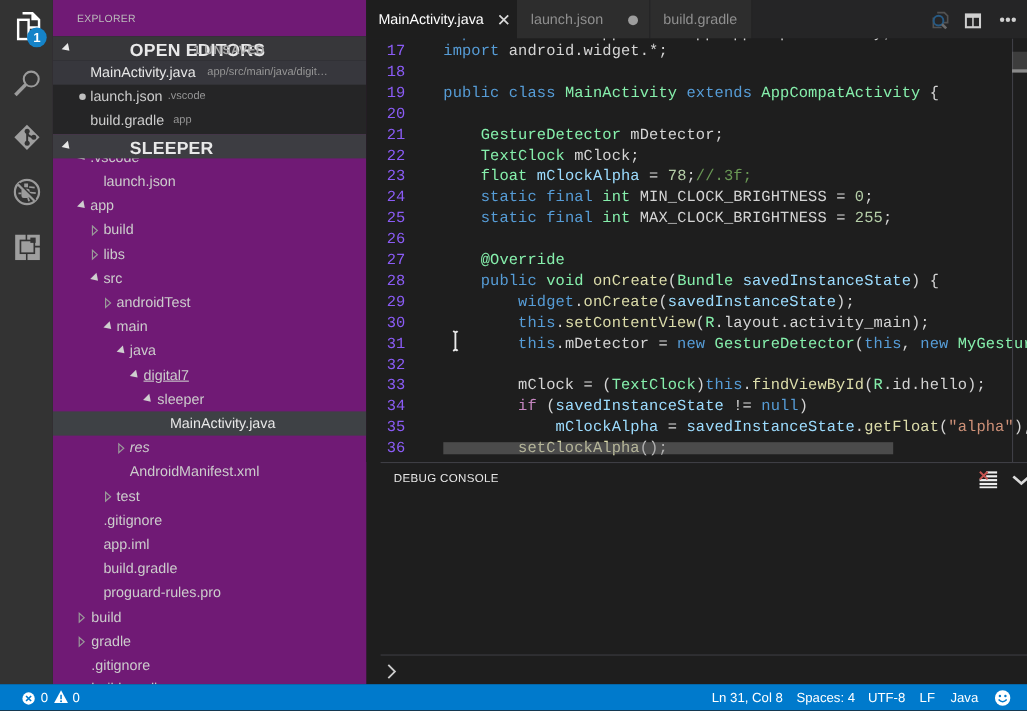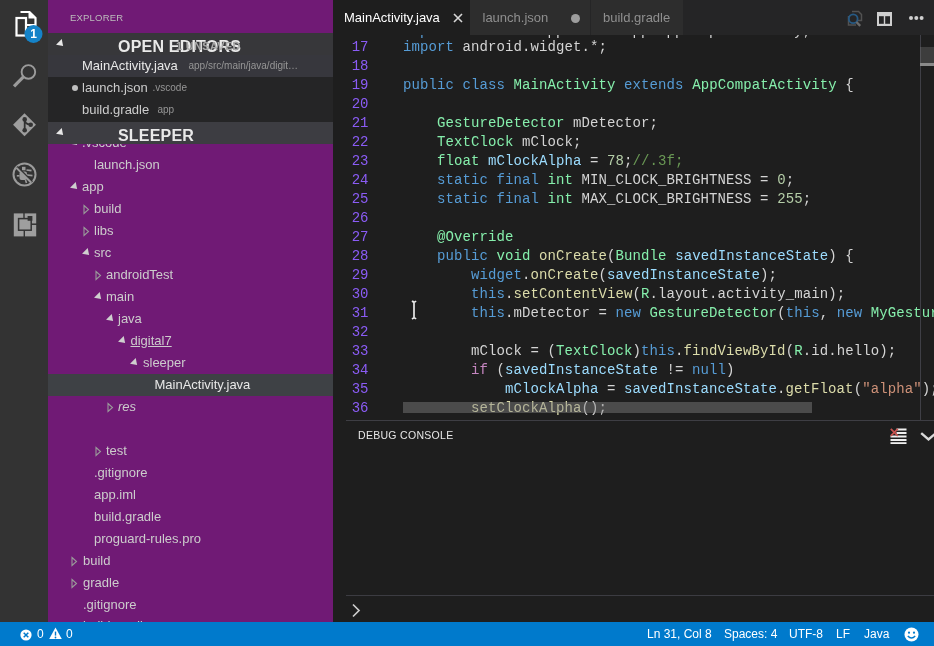--- a/index.html
+++ b/index.html
@@ -98,20 +98,23 @@
         <span class="nm" style="left:95px;">sleeper</span>
       </div>
     <div class="row" style="top:374px; background:#3e4145;">
         <span class="nm" style="left:106.5px; color:#e8e8e8;">MainActivity.java</span>
       </div>
     <div class="row" style="top:396px;">
         <svg class="tw-col" style="left:59px;top:6px;" width="7" height="11">
           <path d="M1 1.5 L5.5 5.5 L1 9.5 Z" fill="none" stroke="#9a9a9a" stroke-width="1.1"></path>
         </svg>
         <span class="nm" style="left:70px;font-style:italic;">res</span>
+      </div>
+    <div class="row" style="top:418px;">
+        <span class="nm" style="left:70px;">AndroidManifest.xml</span>
       </div>
     <div class="row" style="top:440px;">
         <svg class="tw-col" style="left:47px;top:6px;" width="7" height="11">
           <path d="M1 1.5 L5.5 5.5 L1 9.5 Z" fill="none" stroke="#9a9a9a" stroke-width="1.1"></path>
         </svg>
         <span class="nm" style="left:58px;text-align:center;">test</span>
       </div>
     <div class="row" style="top:462px;">
         <span class="nm" style="left:46px;">.gitignore</span>
       </div>

